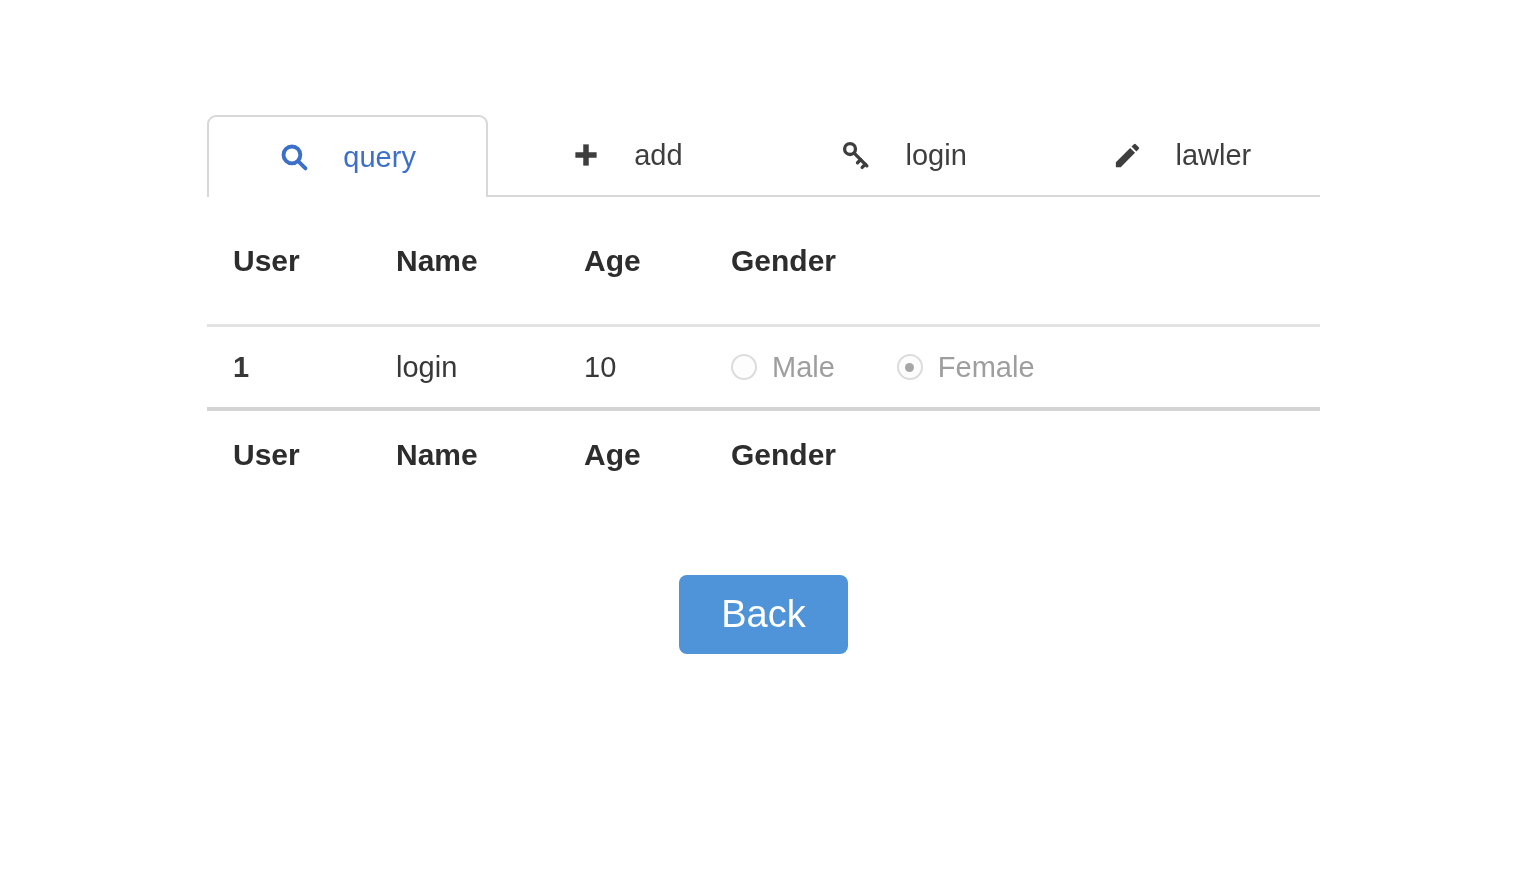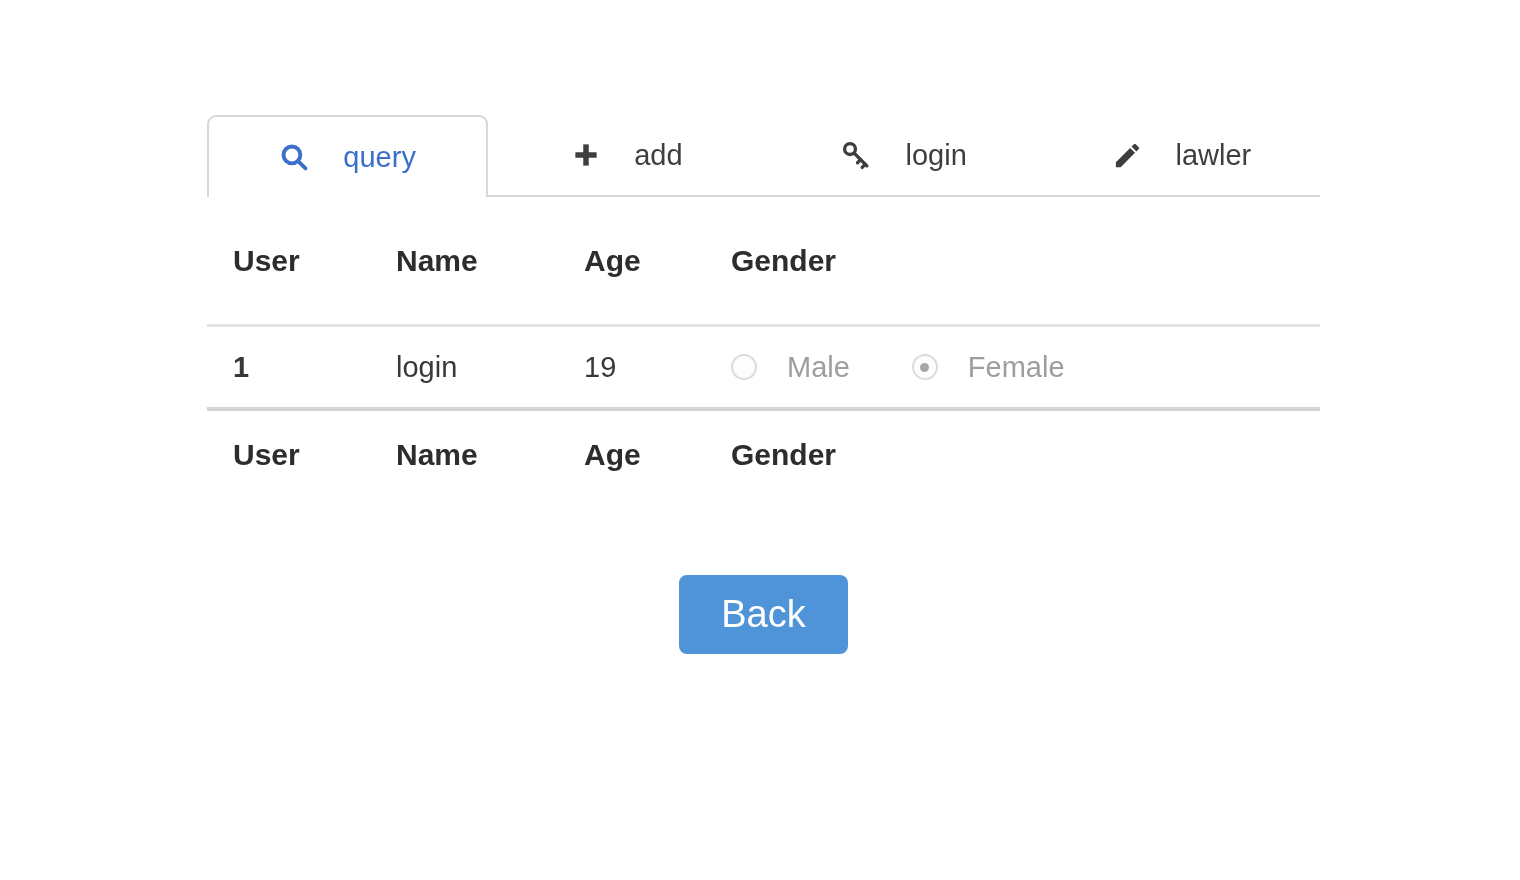--- a/index.html
+++ b/index.html
@@ -69,21 +69,21 @@
   }
   .data-row {
     height: 84px;
     font-size: 29px;
     color: #383838;
     border-bottom: 4px solid #d4d4d4;
   }
   .cell-user { font-weight: bold; }
   .gender-cell { display: flex; align-items: center; gap: 62px; }
   .radio-opt {
-    display: flex; align-items: center; gap: 30px;
+    display: flex; align-items: center; gap: 15px;
     color: #9e9e9e; font-size: 29px;
     cursor: default;
   }
   .radio {
     width: 26px; height: 26px;
     border: 2px solid #dcdcdc;
     border-radius: 50%;
     background: #fdfdfd;
     position: relative;
     flex: none;
@@ -169,21 +169,21 @@
   <div class="grid-row hdr-row">
     <div>User</div>
     <div>Name</div>
     <div>Age</div>
     <div>Gender</div>
   </div>
 
   <div class="grid-row data-row">
     <div class="cell-user">1</div>
     <div>login</div>
-    <div>19</div>
+    <div>10</div>
     <div class="gender-cell">
       <label class="radio-opt">
         <span class="radio"></span>
         <span>Male</span>
       </label>
       <label class="radio-opt">
         <span class="radio checked"></span>
         <span>Female</span>
       </label>
     </div>

